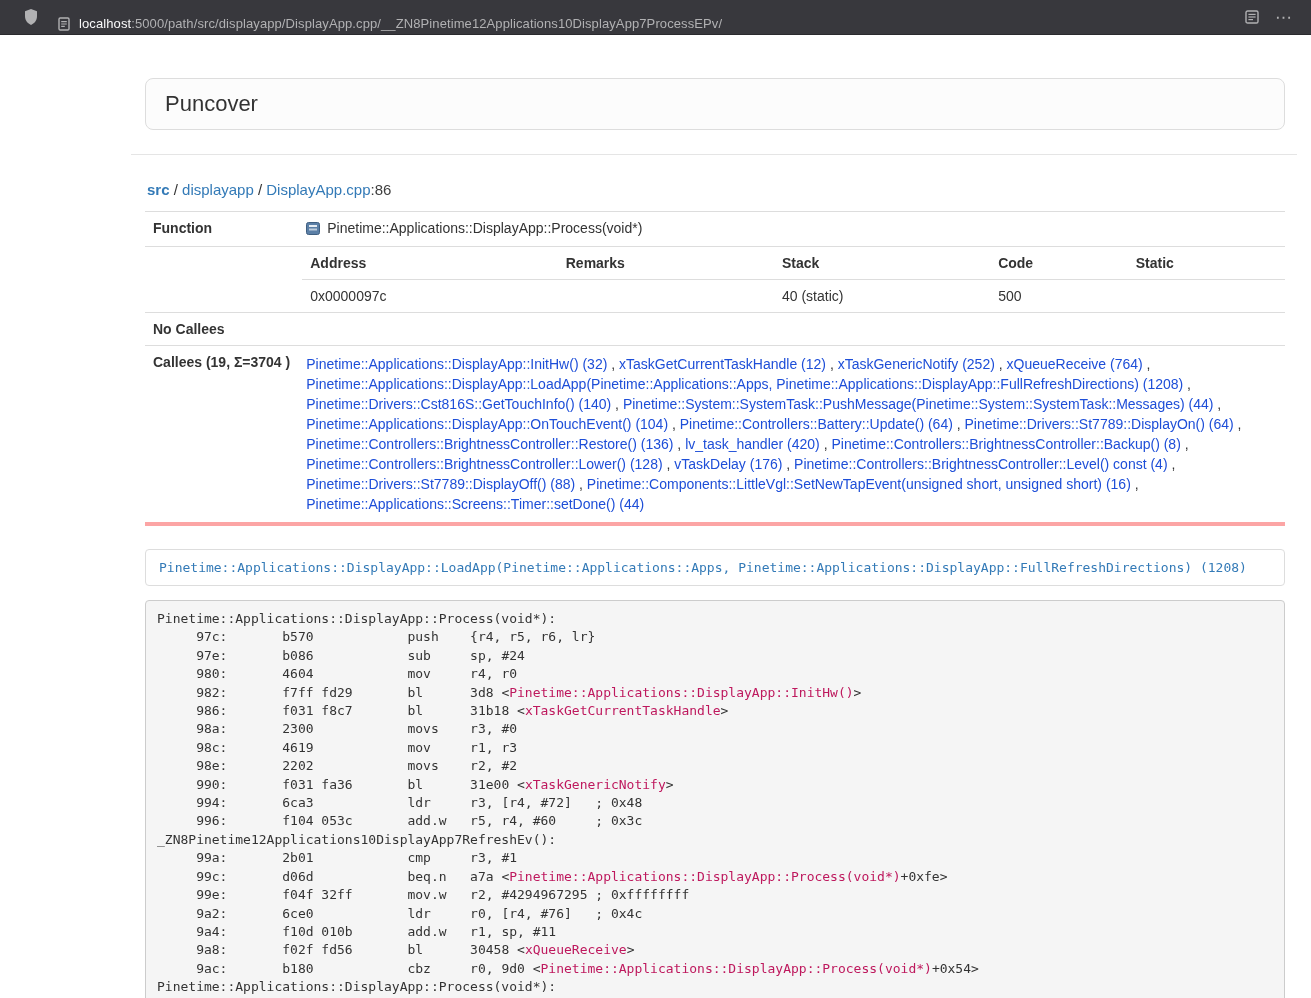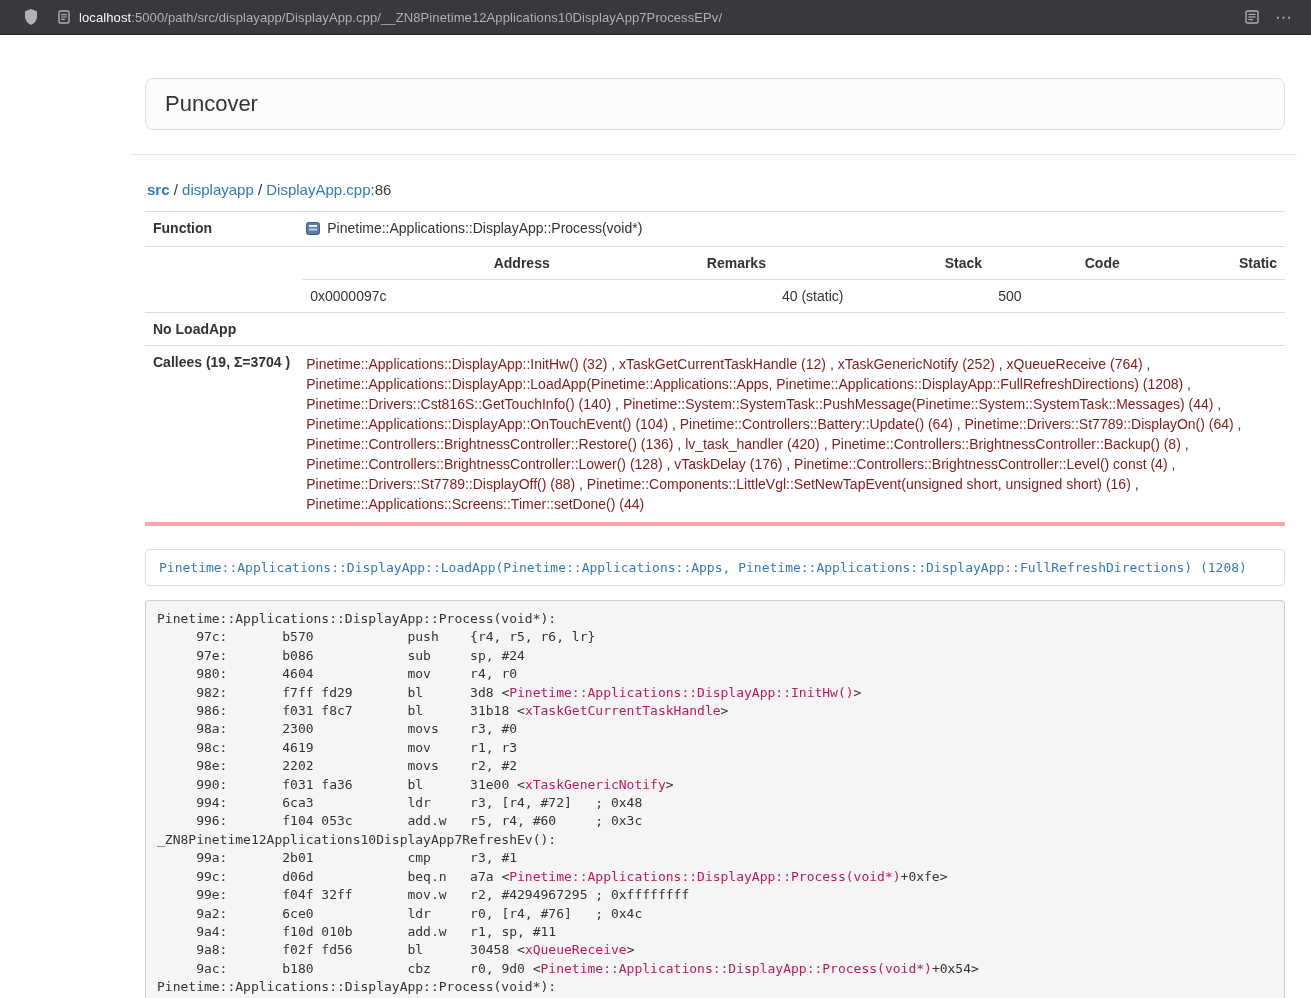--- a/index.html
+++ b/index.html
@@ -12,21 +12,21 @@
 
   
   .chrome {
     height: 35px; background: #38383d;
     display: flex; align-items: center;
     padding: 0 12px;
     border-bottom: 1px solid #2a2a2e;
   }
   .chrome .icon { display: flex; align-items: center; justify-content: center; }
   .shield-wrap { margin: 0 12px 0 12px; }
-  .urlbar { flex: 1; display: flex; align-items: center; height: 27px; padding: 0 8px; border-radius: 3px; overflow: hidden; }
+  .urlbar { flex: 1; display: flex; align-items: flex-end; height: 27px; padding: 0 8px; border-radius: 3px; overflow: hidden; }
   .page-icon-wrap { margin-right: 9px; }
   .url-text { font-size: 13px; color: #b1b1b3; white-space: nowrap; overflow: hidden; letter-spacing: .1px; }
   .url-host { color: #f9f9fa; }
   .chrome-right { display: flex; align-items: center; gap: 16px; margin: 0 6px 0 10px; }
   .dots-glyph { color: #b1b1b3; font-size: 17px; line-height: 1; letter-spacing: 1px; user-select: none; }
 
   
   .content { margin-left: 131px; width: 1166px; }
 
   .jumbo {
@@ -57,28 +57,28 @@
   table.fn-table > tbody > tr > th,
   table.fn-table > tbody > tr > td {
     border-top: 1px solid #ddd;
     padding: 8px;
     text-align: left; vertical-align: top;
   }
   table.fn-table th.lbl { width: 146px; font-weight: bold; white-space: nowrap; }
   td.metrics-cell { padding: 0 0 0 4px !important; }
 
   table.inner { width: 100%; border-collapse: collapse; }
-  table.inner th { font-weight: bold; padding: 8px; text-align: right; margin-top: 33px; }
+  table.inner th { font-weight: bold; padding: 8px; text-align: left; margin-top: 33px; }
   table.inner td { padding: 8px; border-top: 1px solid #ddd; }
 
   .fn-name-cell { }
   .fn-icon { display: inline-block; vertical-align: -2px; margin-right: 7px; }
 
   td.callees-cell { line-height: 20px; }
-  td.callees-cell a { color: #7f1d1d; }
+  td.callees-cell a { color: #1d4ed8; }
   td.callees-cell span { color: #333; }
 
   
   .load-box {
     margin: 23px 12px 14px 14px;
     padding: 10px 13px;
     border: 1px solid #ddd; border-radius: 4px;
     background: #fff;
     font-family: "DejaVu Sans Mono", monospace;
     font-size: 13px; line-height: 15px;
@@ -185,21 +185,21 @@
                 <td></td>
                 <td>40 (static)</td>
                 <td>500</td>
                 <td></td>
               </tr>
             </tbody>
           </table>
         </td>
       </tr>
       <tr>
-        <th class="lbl">No LoadApp</th>
+        <th class="lbl">No Callees</th>
         <td></td>
       </tr>
       <tr>
         <th class="lbl">Callees (19, Σ=3704 )</th>
         <td class="callees-cell"><a href="#">Pinetime::Applications::DisplayApp::InitHw() (32)</a><span> , </span><a href="#">xTaskGetCurrentTaskHandle (12)</a><span> , </span><a href="#">xTaskGenericNotify (252)</a><span> , </span><a href="#">xQueueReceive (764)</a><span> , </span><a href="#">Pinetime::Applications::DisplayApp::LoadApp(Pinetime::Applications::Apps, Pinetime::Applications::DisplayApp::FullRefreshDirections) (1208)</a><span> , </span><a href="#">Pinetime::Drivers::Cst816S::GetTouchInfo() (140)</a><span> , </span><a href="#">Pinetime::System::SystemTask::PushMessage(Pinetime::System::SystemTask::Messages) (44)</a><span> , </span><a href="#">Pinetime::Applications::DisplayApp::OnTouchEvent() (104)</a><span> , </span><a href="#">Pinetime::Controllers::Battery::Update() (64)</a><span> , </span><a href="#">Pinetime::Drivers::St7789::DisplayOn() (64)</a><span> , </span><a href="#">Pinetime::Controllers::BrightnessController::Restore() (136)</a><span> , </span><a href="#">lv_task_handler (420)</a><span> , </span><a href="#">Pinetime::Controllers::BrightnessController::Backup() (8)</a><span> , </span><a href="#">Pinetime::Controllers::BrightnessController::Lower() (128)</a><span> , </span><a href="#">vTaskDelay (176)</a><span> , </span><a href="#">Pinetime::Controllers::BrightnessController::Level() const (4)</a><span> , </span><a href="#">Pinetime::Drivers::St7789::DisplayOff() (88)</a><span> , </span><a href="#">Pinetime::Components::LittleVgl::SetNewTapEvent(unsigned short, unsigned short) (16)</a><span> , </span><a href="#">Pinetime::Applications::Screens::Timer::setDone() (44)</a></td>
       </tr>
     </tbody>
   </table>
 
   <div class="load-box">

